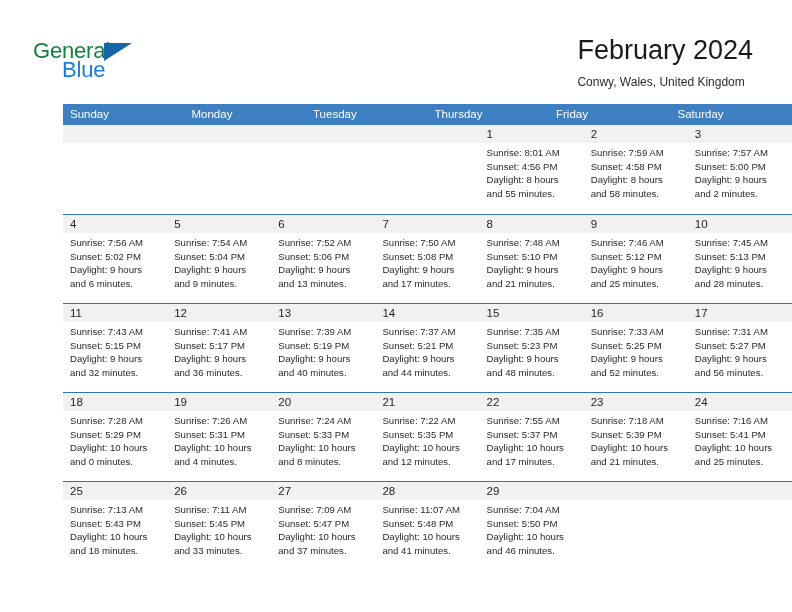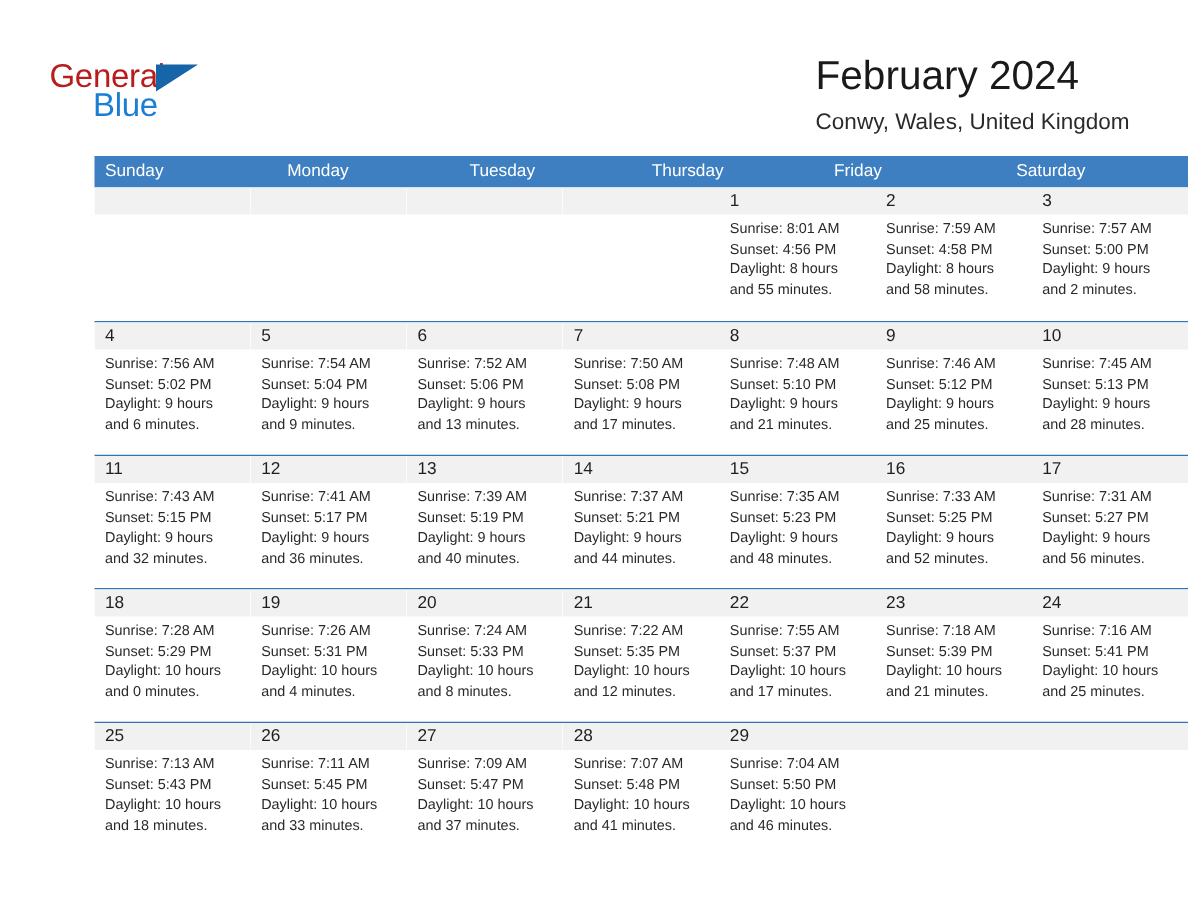--- a/index.html
+++ b/index.html
@@ -34,21 +34,21 @@
     top: 38px;
     width: 210px;
     height: 50px;
   }
   .logo-general {
     position: absolute;
     left: 0;
     top: 0;
     font-size: 22px;
     letter-spacing: -0.2px;
-    color: #b91c1c;
+    color: #15803d;
     font-family: "Liberation Sans", sans-serif;
   }
   .logo-tri {
     position: absolute;
     left: 71px;
     top: 5px;
     width: 0;
     height: 0;
     border-left: 28px solid #1565a8;
     border-bottom: 18px solid transparent;
@@ -70,21 +70,21 @@
     text-align: left;
   }
   .month-title {
     font-size: 27px;
     color: #1a1a1a;
     line-height: 32px;
     white-space: nowrap;
   }
   .location {
     margin-top: 7px;
-    font-size: 15px;
+    font-size: 12px;
     color: #2b2b2b;
     line-height: 18px;
     white-space: nowrap;
   }
 
   
   .calendar {
     position: absolute;
     left: 31px;
     top: 104px;
@@ -459,21 +459,21 @@
         <div class="day-info">
           <div>Sunrise: 7:09 AM</div>
           <div>Sunset: 5:47 PM</div>
           <div>Daylight: 10 hours</div>
           <div>and 37 minutes.</div>
         </div>
       </div>
       <div class="day-cell">
         <div class="day-num-strip">28</div>
         <div class="day-info">
-          <div>Sunrise: 7:07 AM</div>
+          <div>Sunrise: 11:07 AM</div>
           <div>Sunset: 5:48 PM</div>
           <div>Daylight: 10 hours</div>
           <div>and 41 minutes.</div>
         </div>
       </div>
       <div class="day-cell">
         <div class="day-num-strip">29</div>
         <div class="day-info">
           <div>Sunrise: 7:04 AM</div>
           <div>Sunset: 5:50 PM</div>

